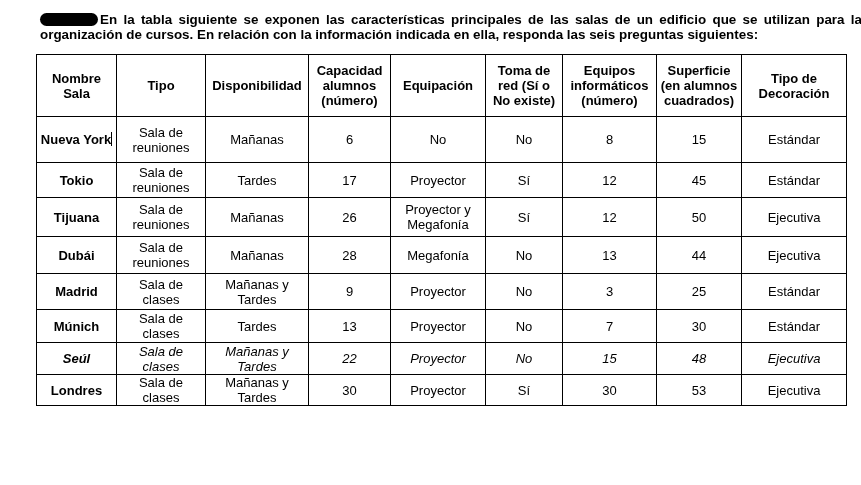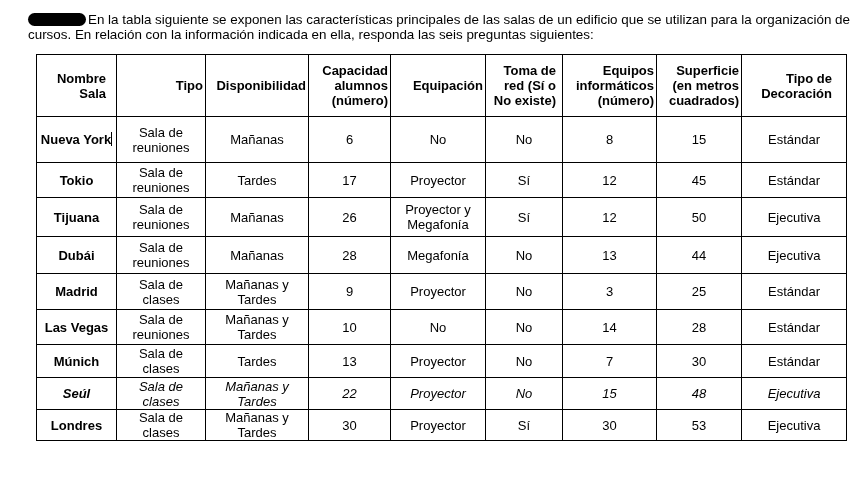--- a/index.html
+++ b/index.html
@@ -1,21 +1,21 @@
 <!DOCTYPE html>
 <html><head>
 <meta charset="utf-8">
 <style>
   html, body { margin:0; padding:0; background:#ffffff; }
   body { width:861px; height:485px; position:relative; overflow:hidden; font-family:"Liberation Sans", sans-serif; color:#000; }
-  .intro { position:absolute; left:28px; top:12px; width:822px; font-weight:normal; font-size:13.4px; line-height:15px; text-align:justify; }
+  .intro { position:absolute; left:40px; top:12px; width:822px; font-weight:bold; font-size:13.4px; line-height:15px; text-align:justify; }
   .redact { display:inline-block; width:58px; height:13px; background:#000; border-radius:7px; vertical-align:-2px; margin-right:2px; }
   table { position:absolute; left:36px; top:54px; border-collapse:collapse; font-size:13px; }
   td, th { border:1.5px solid #000; text-align:center; vertical-align:middle; padding:0 2px; line-height:15px; }
-  th { font-weight:bold;text-align:right; }
+  th { font-weight:bold; }
   td.name { font-weight:bold; }
   .caret { display:inline-block; width:1px; height:14px; background:#000; vertical-align:-2px; }
 </style>
 </head>
 <body>
 
 <div class="intro"><span class="redact"></span><span>En la tabla siguiente se exponen las características principales de las salas de un edificio que se utilizan para la organización de cursos. En relación con la información indicada en ella, responda las seis preguntas siguientes:</span></div>
 
 <table>
   <colgroup>
@@ -31,21 +31,21 @@
   </colgroup>
   <thead>
     <tr style="height:62px">
       <th style="padding:0 10px">Nombre Sala</th>
       <th>Tipo</th>
       <th>Disponibilidad</th>
       <th>Capacidad alumnos (número)</th>
       <th>Equipación</th>
       <th style="padding:0 6px">Toma de red (Sí o No existe)</th>
       <th>Equipos informáticos (número)</th>
-      <th>Superficie (en metros cuadrados)</th>
+      <th>Superficie (en alumnos cuadrados)</th>
       <th style="padding:0 14px">Tipo de Decoración</th>
     </tr>
   </thead>
   <tbody id="tbody">
       <tr style="height: 46px; padding-left: 28px;">
     <td class="name">Nueva York<span class="caret"></span></td>
     <td>Sala de reuniones</td>
     <td>Mañanas</td>
     <td>6</td>
     <td>No</td>
@@ -91,31 +91,20 @@
     <td class="name">Madrid</td>
     <td>Sala de clases</td>
     <td>Mañanas y Tardes</td>
     <td>9</td>
     <td>Proyector</td>
     <td>No</td>
     <td>3</td>
     <td>25</td>
     <td>Estándar</td>
   </tr>
-      <tr style="height: 35px;">
-    <td class="name">Las Vegas</td>
-    <td>Sala de reuniones</td>
-    <td>Mañanas y Tardes</td>
-    <td>10</td>
-    <td>No</td>
-    <td>No</td>
-    <td>14</td>
-    <td>28</td>
-    <td>Estándar</td>
-  </tr>
       <tr style="height: 33px;">
     <td class="name">Múnich</td>
     <td>Sala de clases</td>
     <td>Tardes</td>
     <td>13</td>
     <td>Proyector</td>
     <td>No</td>
     <td>7</td>
     <td>30</td>
     <td>Estándar</td>

